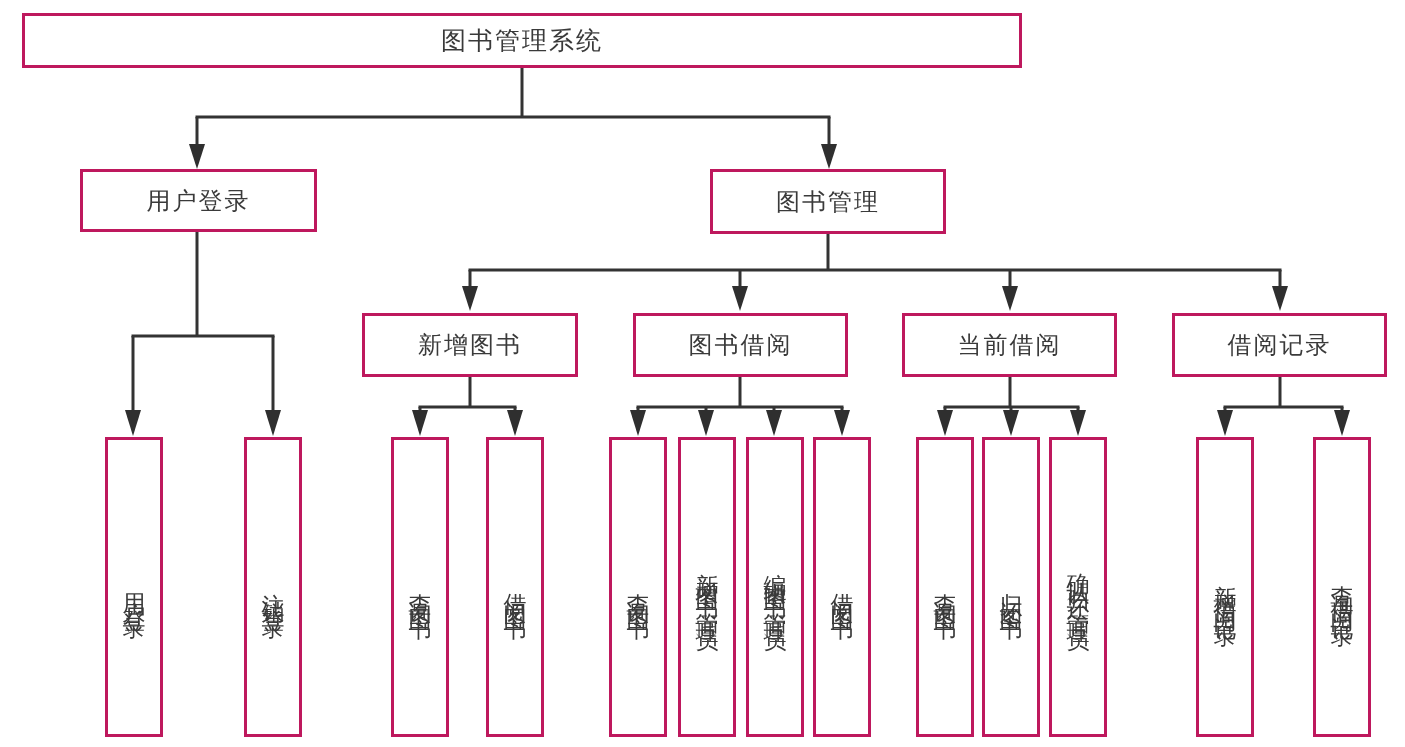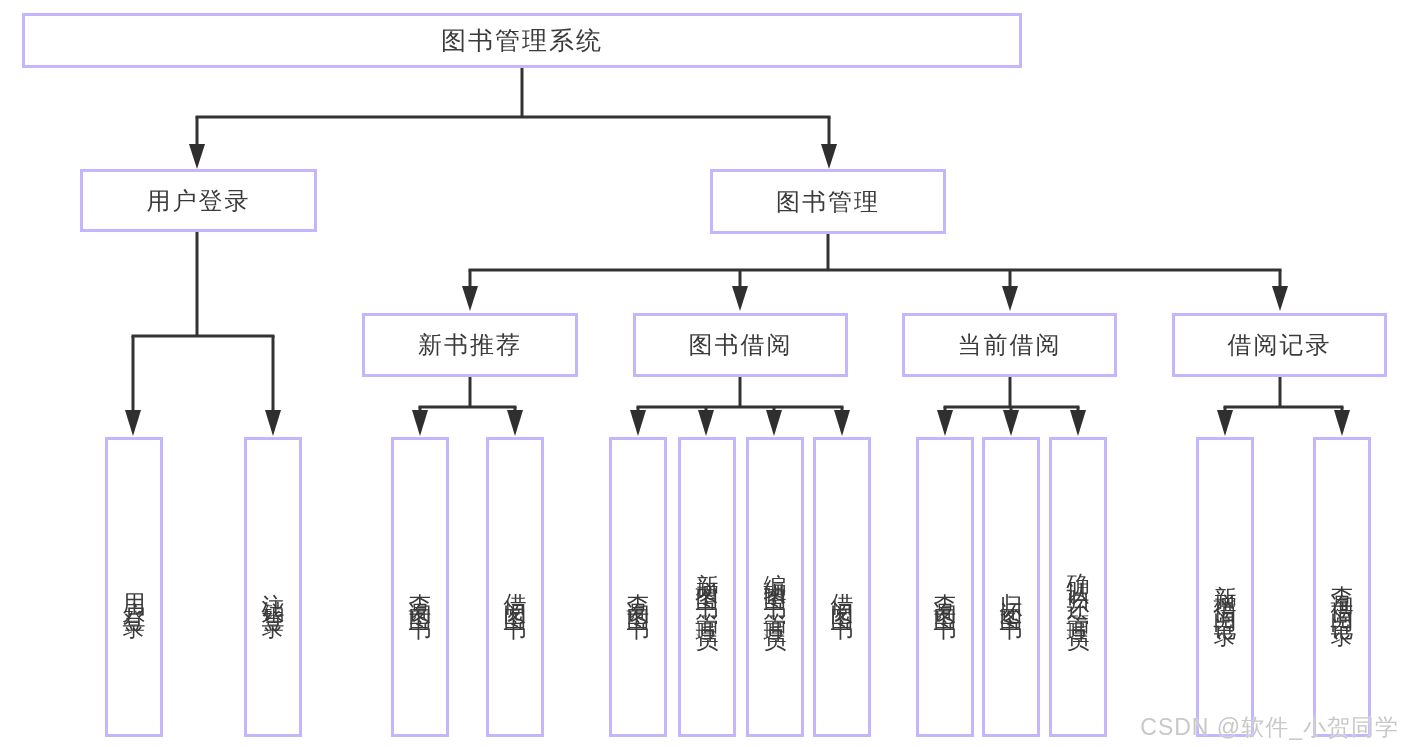--- a/index.html
+++ b/index.html
@@ -4,21 +4,21 @@
 <style>
   html,body { margin:0; padding:0; background:#ffffff; }
   .stage {
     position:relative; width:1405px; height:747px; background:#ffffff;
     font-family:"Liberation Sans", sans-serif; overflow:hidden;
   }
   .wires { position:absolute; left:0; top:0; pointer-events:none; }
   .wires line { stroke:#333333; stroke-width:3; }
   .wires polygon { fill:#2f2f2f; }
   .node {
-    position:absolute; background:#ffffff; border:3px solid #c4b5fd;
+    position:absolute; background:#ffffff; border:3px solid #be185d;
     box-sizing:border-box; display:flex; align-items:center; justify-content:center;
     color:#3a3a3a;
   }
   .hlabel { font-size:24px; letter-spacing:2px; white-space:nowrap; color:#3a3a3a; }
   .hlabel.big { font-size:25px; }
   .gnode { top:313px; height:64px; }
   .vnode { top:437px; width:58px; height:300px; }
   .vlabel {
     writing-mode:vertical-rl; text-orientation:upright;
     font-size:23px; letter-spacing:8px; padding-top:8px;
@@ -102,21 +102,21 @@
   </div>
 
   <div class="node" style="left:80px;top:169px;width:237px;height:63px">
     <span class="hlabel">用户登录</span>
   </div>
   <div class="node" style="left:710px;top:169px;width:236px;height:65px">
     <span class="hlabel">图书管理</span>
   </div>
 
   <div class="node gnode" style="left:362px;width:216px">
-    <span class="hlabel">新书推荐</span>
+    <span class="hlabel">新增图书</span>
   </div>
   <div class="node gnode" style="left:902px;width:215px">
     <span class="hlabel">当前借阅</span>
   </div>
   <div class="node gnode" style="left:633px;width:215px">
     <span class="hlabel">图书借阅</span>
   </div>
   <div class="node gnode" style="left:1172px;width:215px">
     <span class="hlabel">借阅记录</span>
   </div>
@@ -158,15 +158,14 @@
     <span class="vlabel">确认归还（管理员）</span>
   </div>
 
   <div class="node vnode" style="left:1196px">
     <span class="vlabel">新增借阅记录</span>
   </div>
   <div class="node vnode" style="left:1313px">
     <span class="vlabel">查询借阅记录</span>
   </div>
 
-  <div class="watermark">CSDN @软件_小贺同学</div>
 
 </div>
 
 </body></html>

